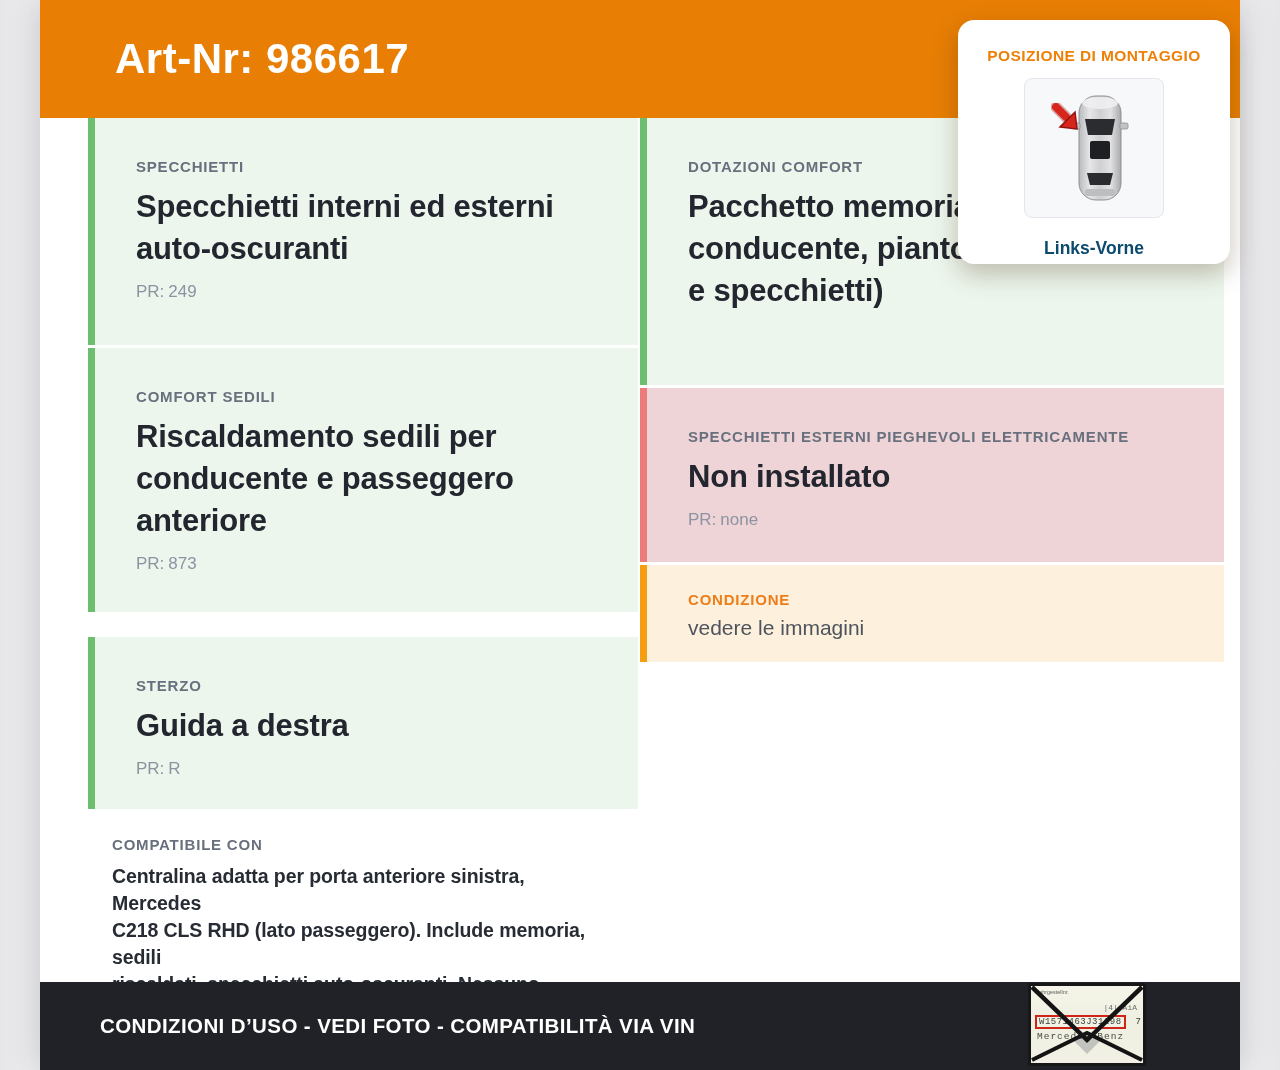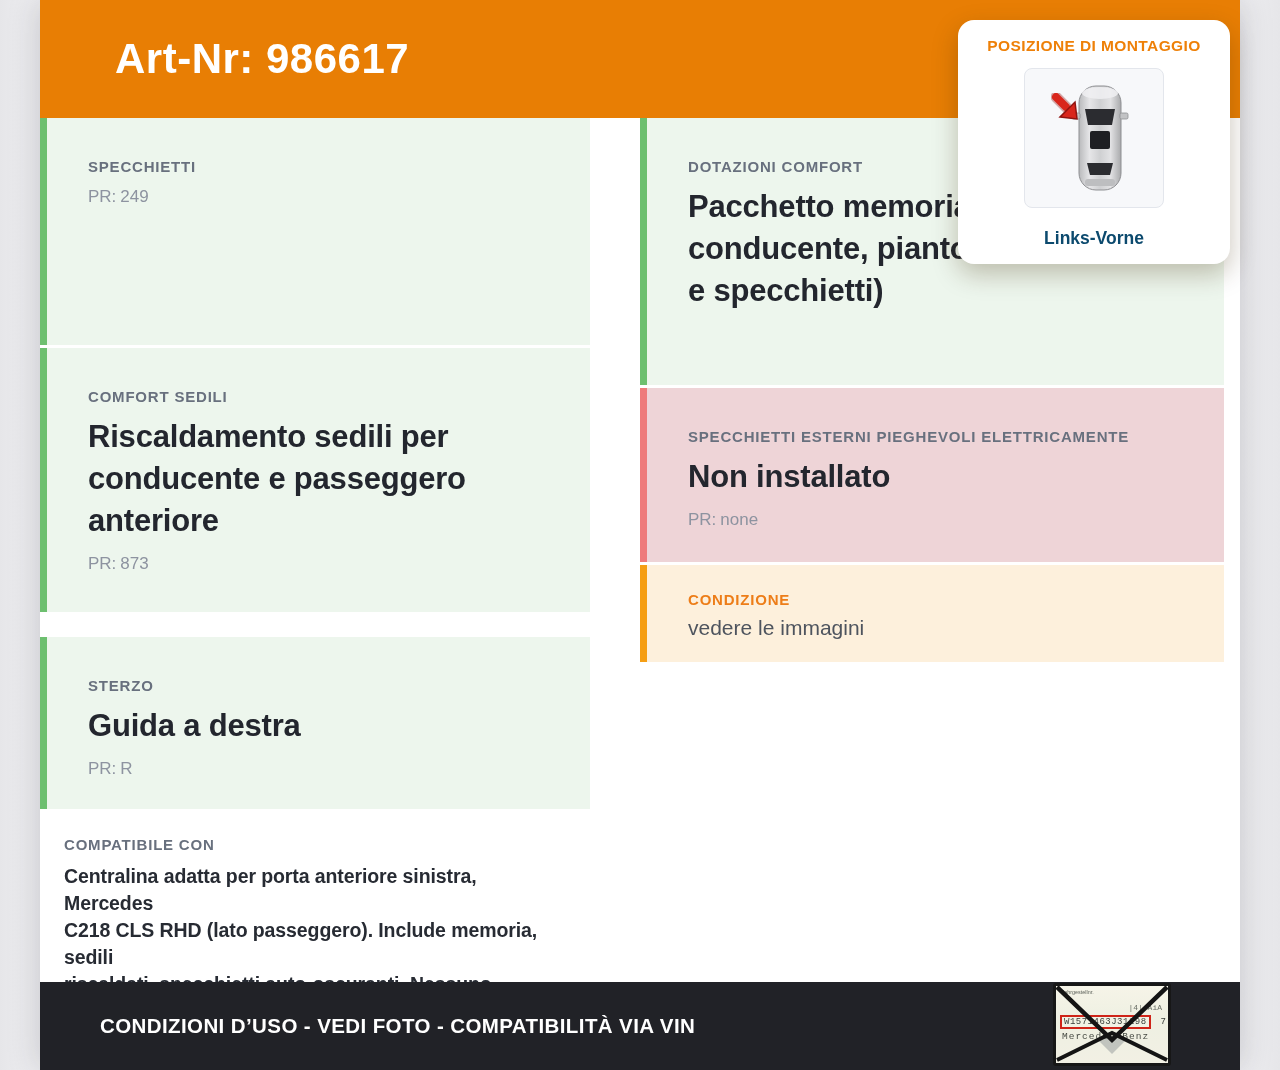--- a/index.html
+++ b/index.html
@@ -16,21 +16,21 @@
   
   .header{
     position:absolute;left:0;top:0;width:1200px;height:118px;
     background:#e87e04;display:flex;align-items:center;box-sizing:border-box;padding-left:60px;
   }
   .header h1{
     margin:15px;color:#ffffff;font-size:42px;font-weight:800;letter-spacing:.5px;
   }
   
   .col{position:absolute;top:118px;}
-  .col-left{left:0;width:550px;}
+  .col-left{left:0;width:550px;padding-left:48px;}
   .col-right{left:600px;width:584px;}
   .card{
     box-sizing:border-box;border-left:7px solid transparent;
     padding:40px 38px 0 41px;margin-bottom:3px;position:relative;
   }
   .v-green{background:#edf6ed;border-left-color:#6dbf6f;}
   .v-pink{background:#eed4d7;border-left-color:#ee7b7b;}
   .v-cream{background:#fdf0dc;border-left-color:#f59e14;}
   .v-plain{background:#ffffff;border-left:none;padding-left:24px;}
   .cat{
@@ -52,40 +52,40 @@
   .h-l1{height:227px;} .h-l2{height:264px;} .h-l3{height:172px;margin-top:25px;} .h-l4{height:192px;}
   .h-r1{height:267px;} .h-r2{height:174px;} .h-r3{height:97px;margin-bottom:0;padding-top:26px;}
   .h-l4{padding-top:24px;}
   
   .pos-card{
     position:absolute;left:958px;top:20px;width:272px;height:244px;z-index:5;
     background:#ffffff;border-radius:16px;box-shadow:0 10px 26px rgba(60,40,5,.28);
     text-align:center;box-sizing:border-box;
   }
   .pos-title{
-    margin-top:17px;font-size:15.5px;font-weight:800;letter-spacing:.4px;color:#ee8008;
+    margin-top:27px;font-size:15.5px;font-weight:800;letter-spacing:.4px;color:#ee8008;
   }
   .pos-box{
     width:138px;height:138px;margin:13px auto 0;background:#f7f8fa;
     border:1px solid #e3e6ec;border-radius:8px;position:relative;
   }
   .car-svg{position:absolute;left:46px;top:14px;}
   .arrow-svg{position:absolute;left:26px;top:24px;}
   .pos-label{margin-top:20px;font-size:17.5px;font-weight:700;color:#0c4a6e;}
   
   .footer{
     position:absolute;left:0;top:982px;width:1200px;height:88px;background:#212227;
     display:flex;align-items:center;box-sizing:border-box;padding-left:60px;
   }
   .footer-text{
     color:#ffffff;font-size:20.5px;font-weight:700;letter-spacing:.4px;
   }
   
   .vin-doc{
-    position:absolute;left:1053px;top:983px;width:118px;height:83px;z-index:6;
+    position:absolute;left:1028px;top:983px;width:118px;height:83px;z-index:6;
     background:linear-gradient(180deg,#f6f4e8 0%,#eef0e2 45%,#f2f0e4 100%);
     border:3px solid #171717;border-radius:3px;box-sizing:border-box;overflow:hidden;
   }
   .vin-doc .fld{position:absolute;left:5px;top:3px;font-size:6px;color:#5a5f58;transform:scale(.9);transform-origin:0 0;}
   .vin-doc .row-a{position:absolute;right:6px;top:17px;font-family:"Liberation Mono",monospace;font-size:8px;color:#6a6f66;}
   .vin-box{
     position:absolute;left:4px;top:29px;border:2px solid #cf2418;padding:0 2px;
     font-family:"Liberation Mono",monospace;font-size:9px;letter-spacing:.5px;color:#3a3e3a;background:rgba(246,244,232,.4);
   }
   .vin-suffix{position:absolute;right:2px;top:31px;font-family:"Liberation Mono",monospace;font-size:9px;color:#3a3e3a;}
@@ -97,20 +97,22 @@
 
 <div class="page">
 
   <div class="header">
     <h1>Art-Nr: 986617</h1>
   </div>
 
   <div class="col col-left">
     <div class="card v-green h-l1">
       <div class="cat">SPECCHIETTI</div>
+      <div class="card-title">Specchietti interni ed esterni
+auto-oscuranti</div>
       <div class="pr"><span>PR:</span><span class="pr-val">249</span></div>
     </div>
     <div class="card v-green h-l2">
       <div class="cat">COMFORT SEDILI</div>
       <div class="card-title">Riscaldamento sedili per
 conducente e passeggero
 anteriore</div>
       <div class="pr"><span>PR:</span><span class="pr-val">873</span></div>
     </div>
     <div class="card v-green h-l3">

